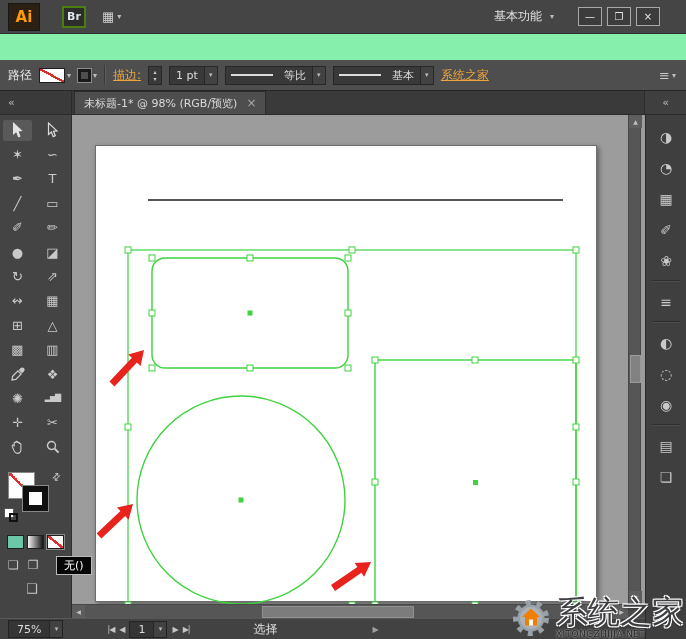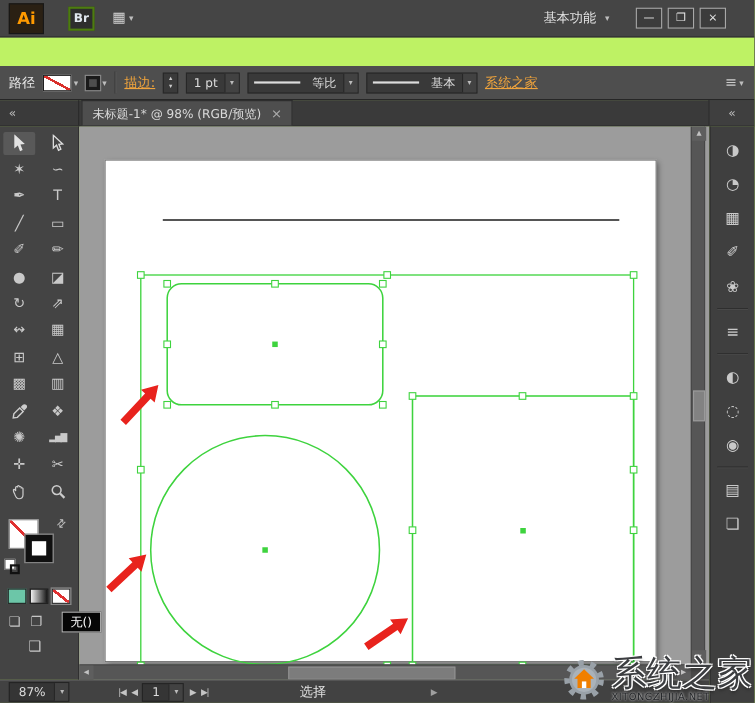--- a/index.html
+++ b/index.html
@@ -1,16 +1,16 @@
 <!DOCTYPE html>
 <html><head>
 <meta charset="utf-8">
 <style>
   html,body{margin:0;padding:0;background:#222;}
-  #app{position:relative;width:686px;height:639px;background:#bef264;overflow:hidden;
+  #app{position:relative;width:686px;height:639px;background:#86efac;overflow:hidden;
        font-family:"DejaVu Sans","Liberation Sans",sans-serif;color:#d4d4d4;cursor:default;}
   
   #titlebar{position:absolute;left:0;top:0;width:686px;height:34px;background:#454545;
             border-bottom:1px solid #303030;display:flex;align-items:center;box-sizing:border-box;}
   .ai-logo{width:30px;height:26px;margin-left:8px;background:#2a2013;border:1px solid #171717;
            color:#ff9a00;font-weight:bold;font-size:15px;display:flex;align-items:center;justify-content:center;}
   .tb-icon{height:22px;min-width:24px;margin-left:22px;background:#2d2d2d;border:2px solid #4d7c0f;
            color:#dfe6ee;font-size:11px;font-weight:bold;display:flex;align-items:center;justify-content:center;padding:0 2px;box-sizing:border-box;}
   .ws-grid{margin-left:16px;display:flex;align-items:center;gap:3px;color:#cfcfcf;font-size:13px;}
   .arrow-sm{font-size:8px;color:#bdbdbd;}
@@ -103,21 +103,21 @@
   .dock-sep{width:28px;height:1px;background:#2e2e2e;border-bottom:1px solid #4d4d4d;}
   
   #statusbar{position:absolute;left:0;top:618px;width:645px;height:21px;background:#424242;
              border-top:1px solid #585858;display:flex;align-items:center;font-size:11px;box-sizing:border-box;}
   .zoom-combo{margin-left:8px;height:16px;background:#353535;border:1px solid #242424;display:flex;align-items:center;}
   .zoom-val{padding:0 8px;color:#ddd;}
   .nav{margin-left:44px;display:flex;align-items:center;gap:5px;color:#c5c5c5;}
   .nav-btn{font-size:8px;letter-spacing:-1px;}
   .nav-field{height:15px;background:#353535;border:1px solid #242424;display:flex;align-items:center;}
   .nav-field .val{padding:0 8px;color:#ddd;font-size:11px;}
-  .status-text{margin-left:83px;color:#e0e0e0;font-size:12px;}
+  .status-text{margin-left:64px;color:#e0e0e0;font-size:12px;}
   .status-flyout{margin-left:95px;font-size:8px;color:#9f9f9f;}
   
   #tooltip{position:absolute;left:56px;top:556px;background:#060606;border:1px solid #b9b9b9;color:#fff;
            font-size:11px;padding:1px 7px;z-index:60;}
   #watermark{position:absolute;right:2px;bottom:0;display:flex;align-items:center;gap:5px;z-index:70;}
   .wm-text{display:flex;flex-direction:column;align-items:flex-start;line-height:1;}
   .wm-title{font-size:32px;font-weight:normal;color:#3c3e41;
             text-shadow:-1px -1px 0 #fff,1px -1px 0 #fff,-1px 1px 0 #fff,1px 1px 0 #fff,0 2px 3px rgba(0,0,0,.35);}
   .wm-sub{font-size:9px;font-weight:normal;color:#232528;margin-top:2px;letter-spacing:.4px;text-shadow:0 0 2px #fff;}
 </style>
@@ -381,21 +381,21 @@
     <div class="dock-icon">◐</div>
     <div class="dock-icon">◌</div>
     <div class="dock-icon">◉</div>
     <div class="dock-sep"></div>
     <div class="dock-icon">▤</div>
     <div class="dock-icon">❏</div>
   </div>
 
   <div id="statusbar">
     <div class="zoom-combo">
-      <span class="zoom-val">87%</span>
+      <span class="zoom-val">75%</span>
       <span class="cb-arrow">▾</span>
     </div>
     <div class="nav">
       <span class="nav-btn">|◀</span>
       <span class="nav-btn">◀</span>
       <span class="nav-field">
         <span class="val">1</span>
         <span class="cb-arrow">▾</span>
       </span>
       <span class="nav-btn">▶</span>

